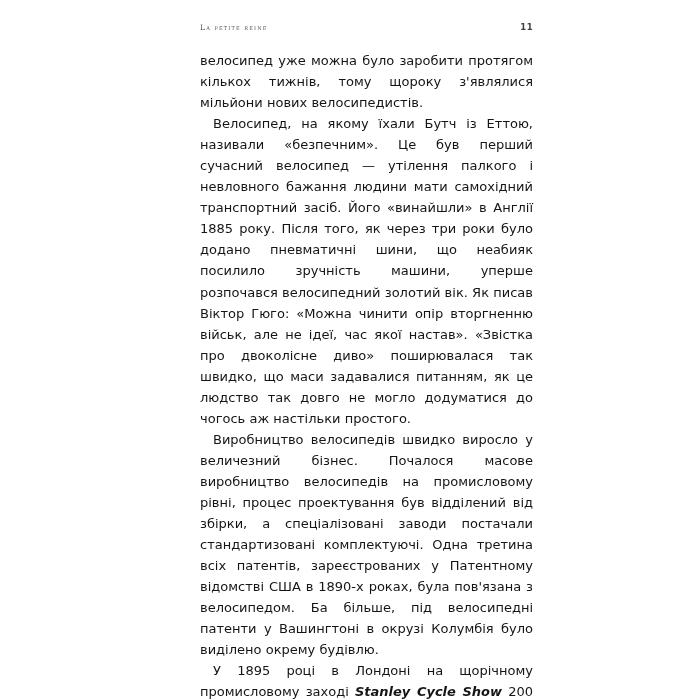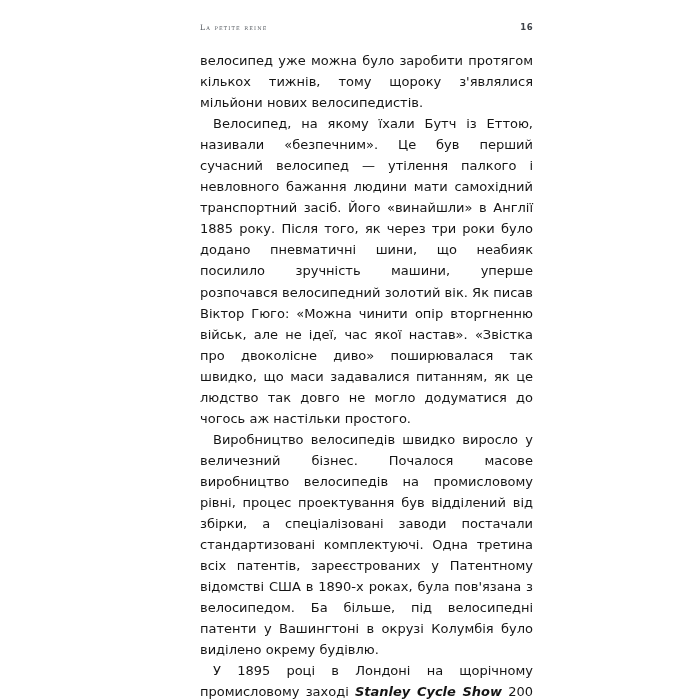--- a/index.html
+++ b/index.html
@@ -80,21 +80,21 @@
     font-weight: bold;
   }
 </style>
 </head>
 <body>
 
 <div class="page">
 
   <div class="running-head">
     <span class="running-title">La Petite Reine</span>
-    <span class="folio">16</span>
+    <span class="folio">11</span>
   </div>
 
   <div class="text-column">
     <p class="para" style="text-indent: 0px;">велосипед уже можна було заробити протягом кількох тижнів, тому щороку з'являлися мільйони нових велосипедистів.</p>
     <p class="para">Велосипед, на якому їхали Бутч із Еттою, називали «безпечним». Це був перший сучасний велосипед — утілення палкого і невловного бажання людини мати самохідний транспортний засіб. Його «винайшли» в Англії 1885 року. Після того, як через три роки було додано пневматичні шини, що неабияк посилило зручність машини, уперше розпочався велосипедний золотий вік. Як писав Віктор Гюго: «Можна чинити опір вторгненню військ, але не ідеї, час якої настав». «Звістка про двоколісне диво» поширювалася так швидко, що маси задавалися питанням, як це людство так довго не могло додуматися до чогось аж настільки простого.</p>
     <p class="para">Виробництво велосипедів швидко виросло у величезний бізнес. Почалося масове виробництво велосипедів на промисловому рівні, процес проектування був відділений від збірки, а спеціалізовані заводи постачали стандартизовані комплектуючі. Одна третина всіх патентів, зареєстрованих у Патентному відомстві США в 1890-х роках, була пов'язана з велосипедом. Ба більше, під велосипедні патенти у Вашингтоні в окрузі Колумбія було виділено окрему будівлю.</p>
     <p class="para">У 1895 році в Лондоні на щорічному промисловому заході <i>Stanley Cycle Show</i> 200 фірм представили 3000 моделей. Того року журнал <i>The Cycle</i> прозвітував про 800 000 вироблених у Великій Британії велосипедів. Безліч слюсарів, зброярів і тих, хто мав навички роботи з металом, залишили свої майстерні й ринули працювати на велосипедні заводи. У 1896 році, піковому для виробництва, 300 компаній у США виробили 1,2 мільйона велосипедів, перетворивши цю індустрію на одну з найбільших у країні. Найбільша компанія — «Коламбія» — що розташовувалася у Гартфорді, штат Коннектикут, налічувала 2000 працівників і уславилася тим, що кожної хвилини виробляла один велосипед.</p>
   </div>
 
 </div>

